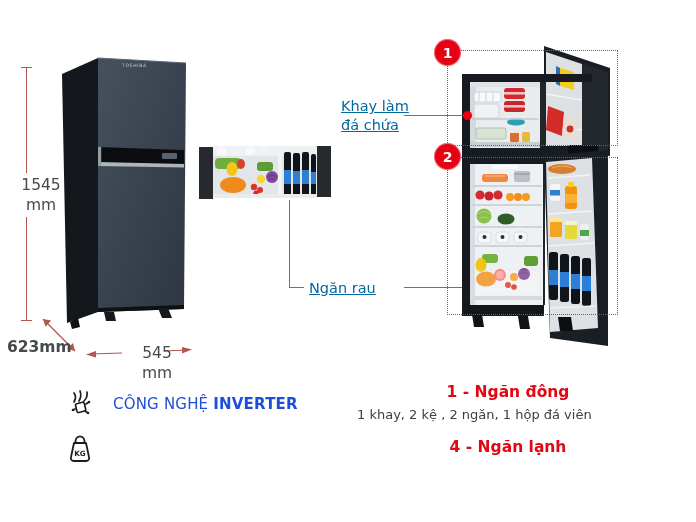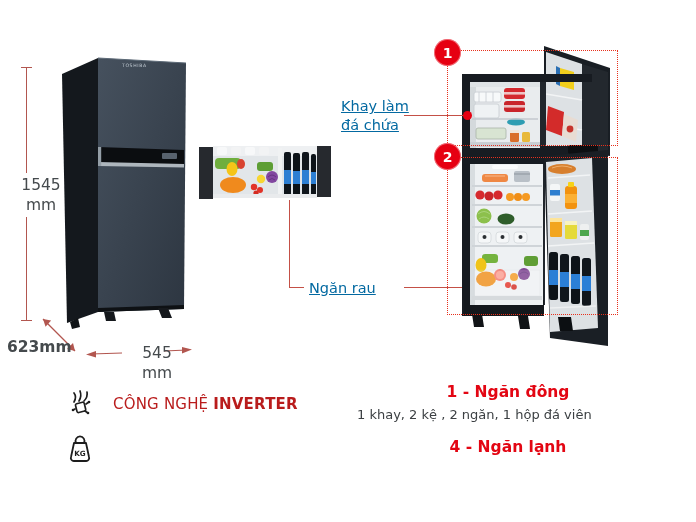--- a/index.html
+++ b/index.html
@@ -21,21 +21,21 @@
     width:27px;height:27px;border-radius:50%;background:#e60012;color:#fff;
     font-size:14px;font-weight:bold;display:flex;align-items:center;justify-content:center;
     z-index:6;box-shadow:0 0 0 1px rgba(255,255,255,.4) inset;
   }
   .dotted-v{border-left:1px dotted #e8301c;width:0;z-index:4;}
   .region{border-top:1px dotted #e8301c;border-right:1px dotted #e8301c;border-bottom:1px dotted #e8301c;z-index:4;}
   
   #features{left:64px;top:381px;width:290px;}
   .feature-row{display:flex;align-items:center;height:46px;}
   .feature-icon{width:36px;display:flex;margin-right:13px;flex:0 0 36px;}
-  .feature-text{font-size:15px;letter-spacing:.2px;white-space:nowrap;color:#b91c1c;}
+  .feature-text{font-size:15px;letter-spacing:.2px;white-space:nowrap;color:#1d4ed8;}
   .feature-text b{font-weight:bold;}
   
   #legend{left:357px;top:383px;width:302px;}
   .legend-title{color:#e30613;font-weight:bold;font-size:15.5px;margin:0 0 3px 0;text-align:center;}
   .legend-desc{font-size:13px;line-height:21px;color:#3c4043;margin:0;}
   .legend-item + .legend-item{margin-top:13px;}
   svg{display:block;}
 </style>
 </head>
 <body>

